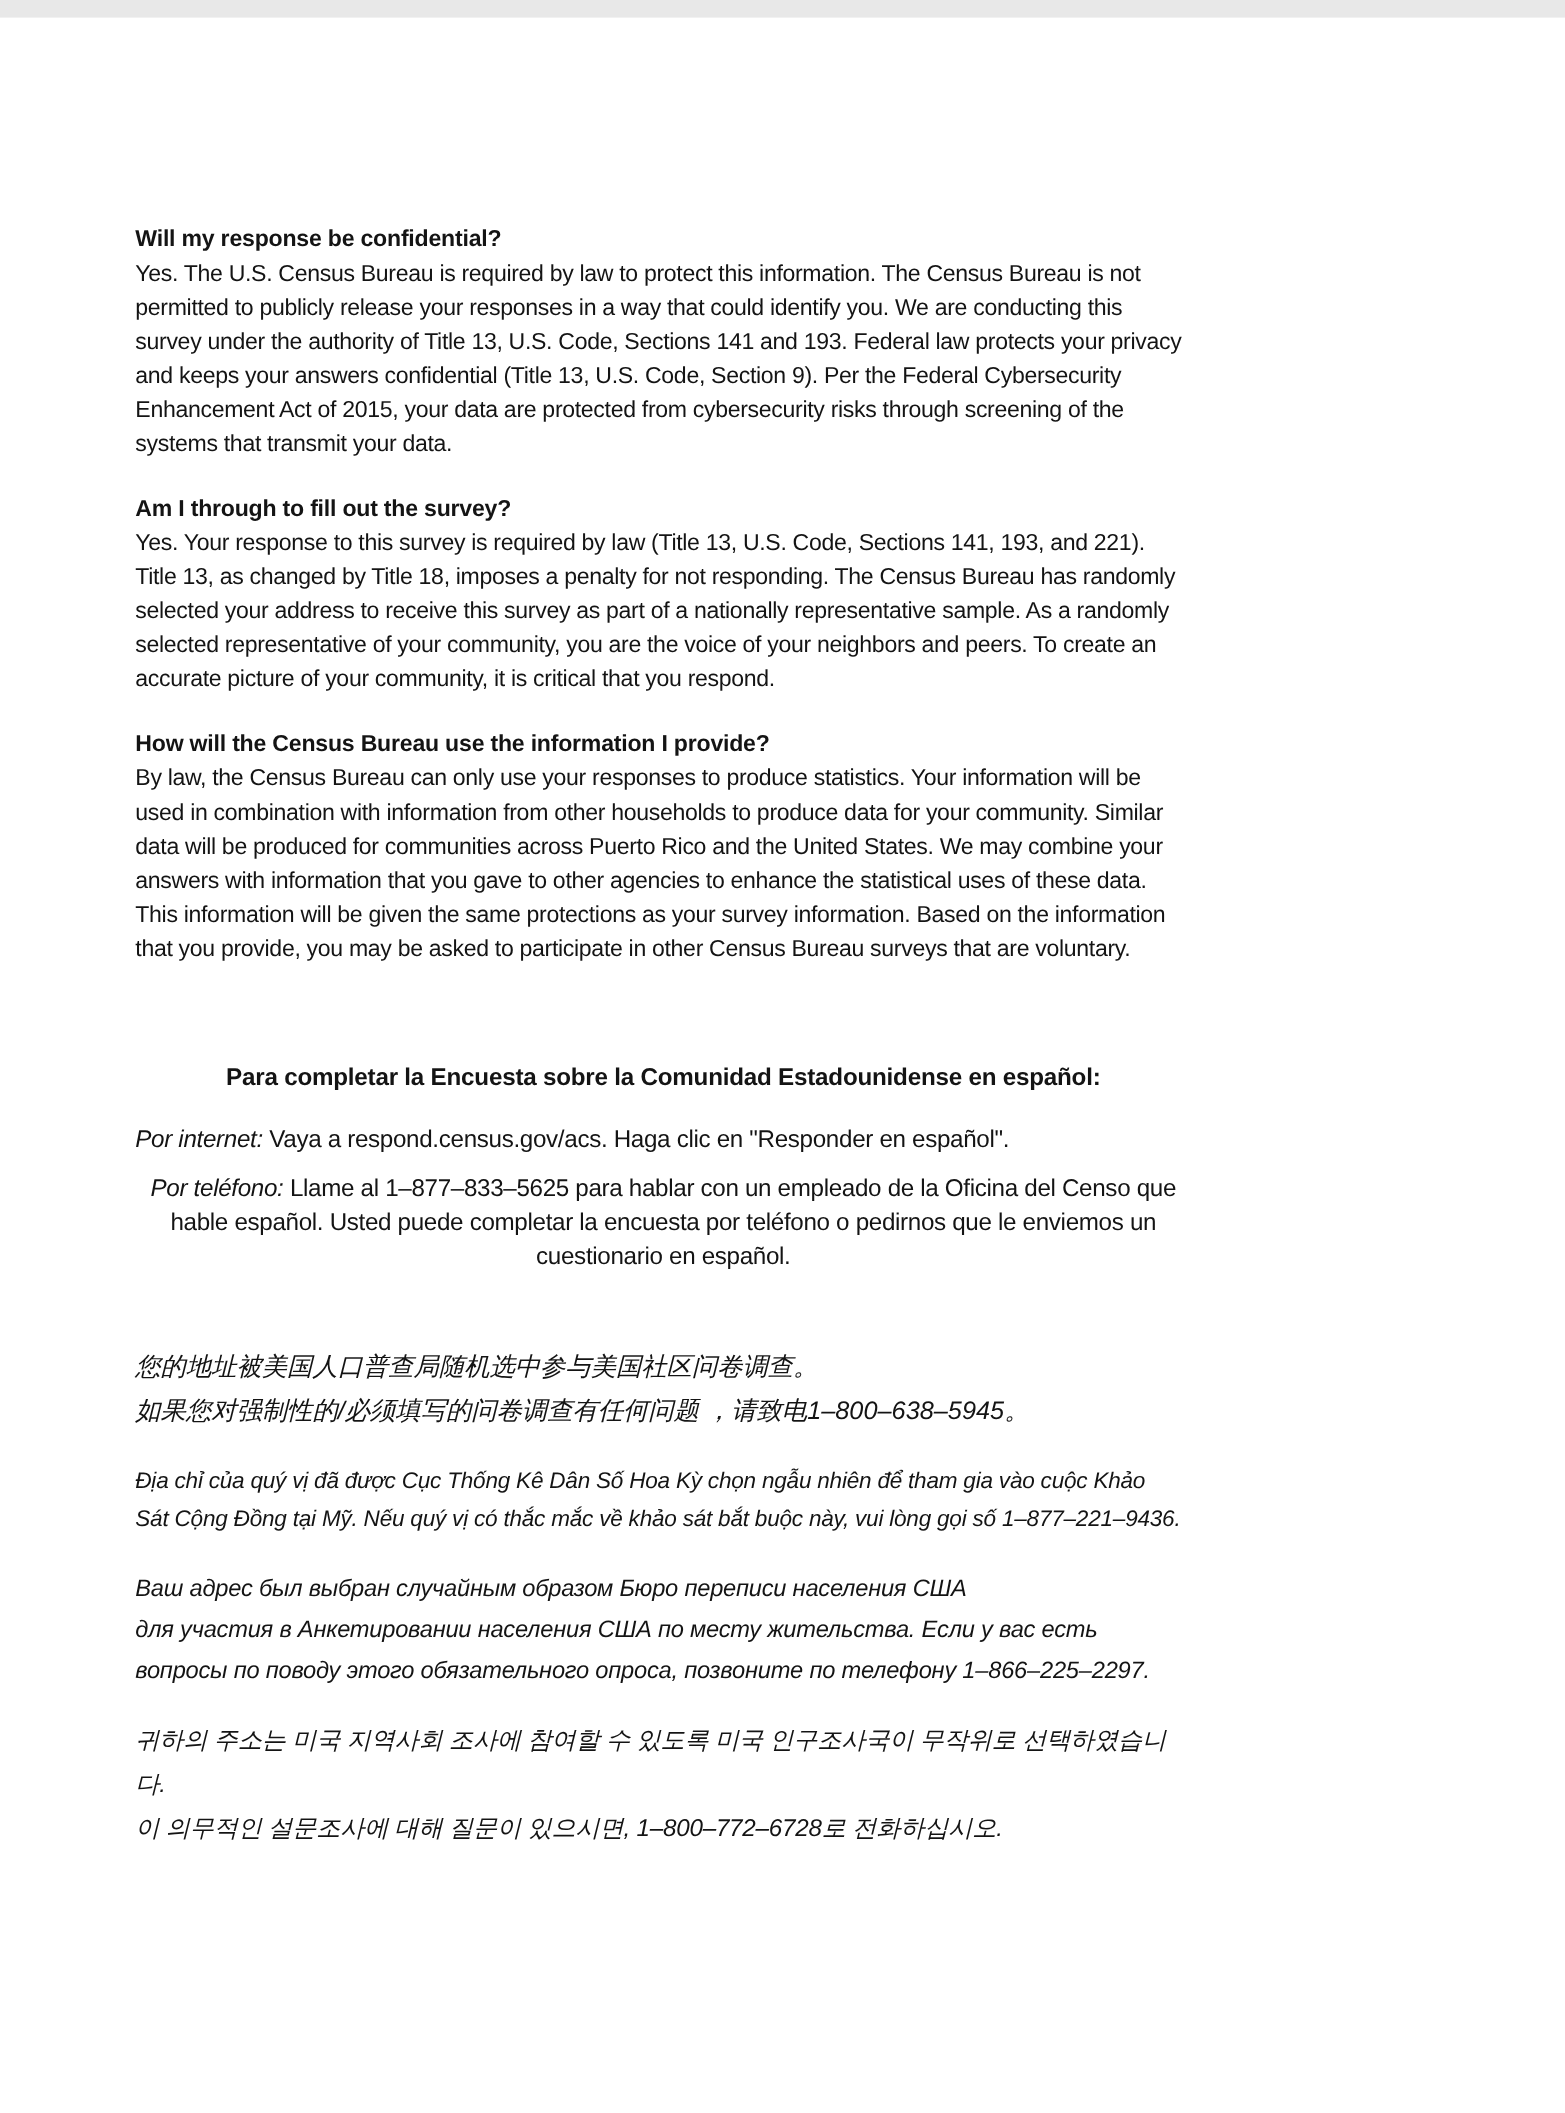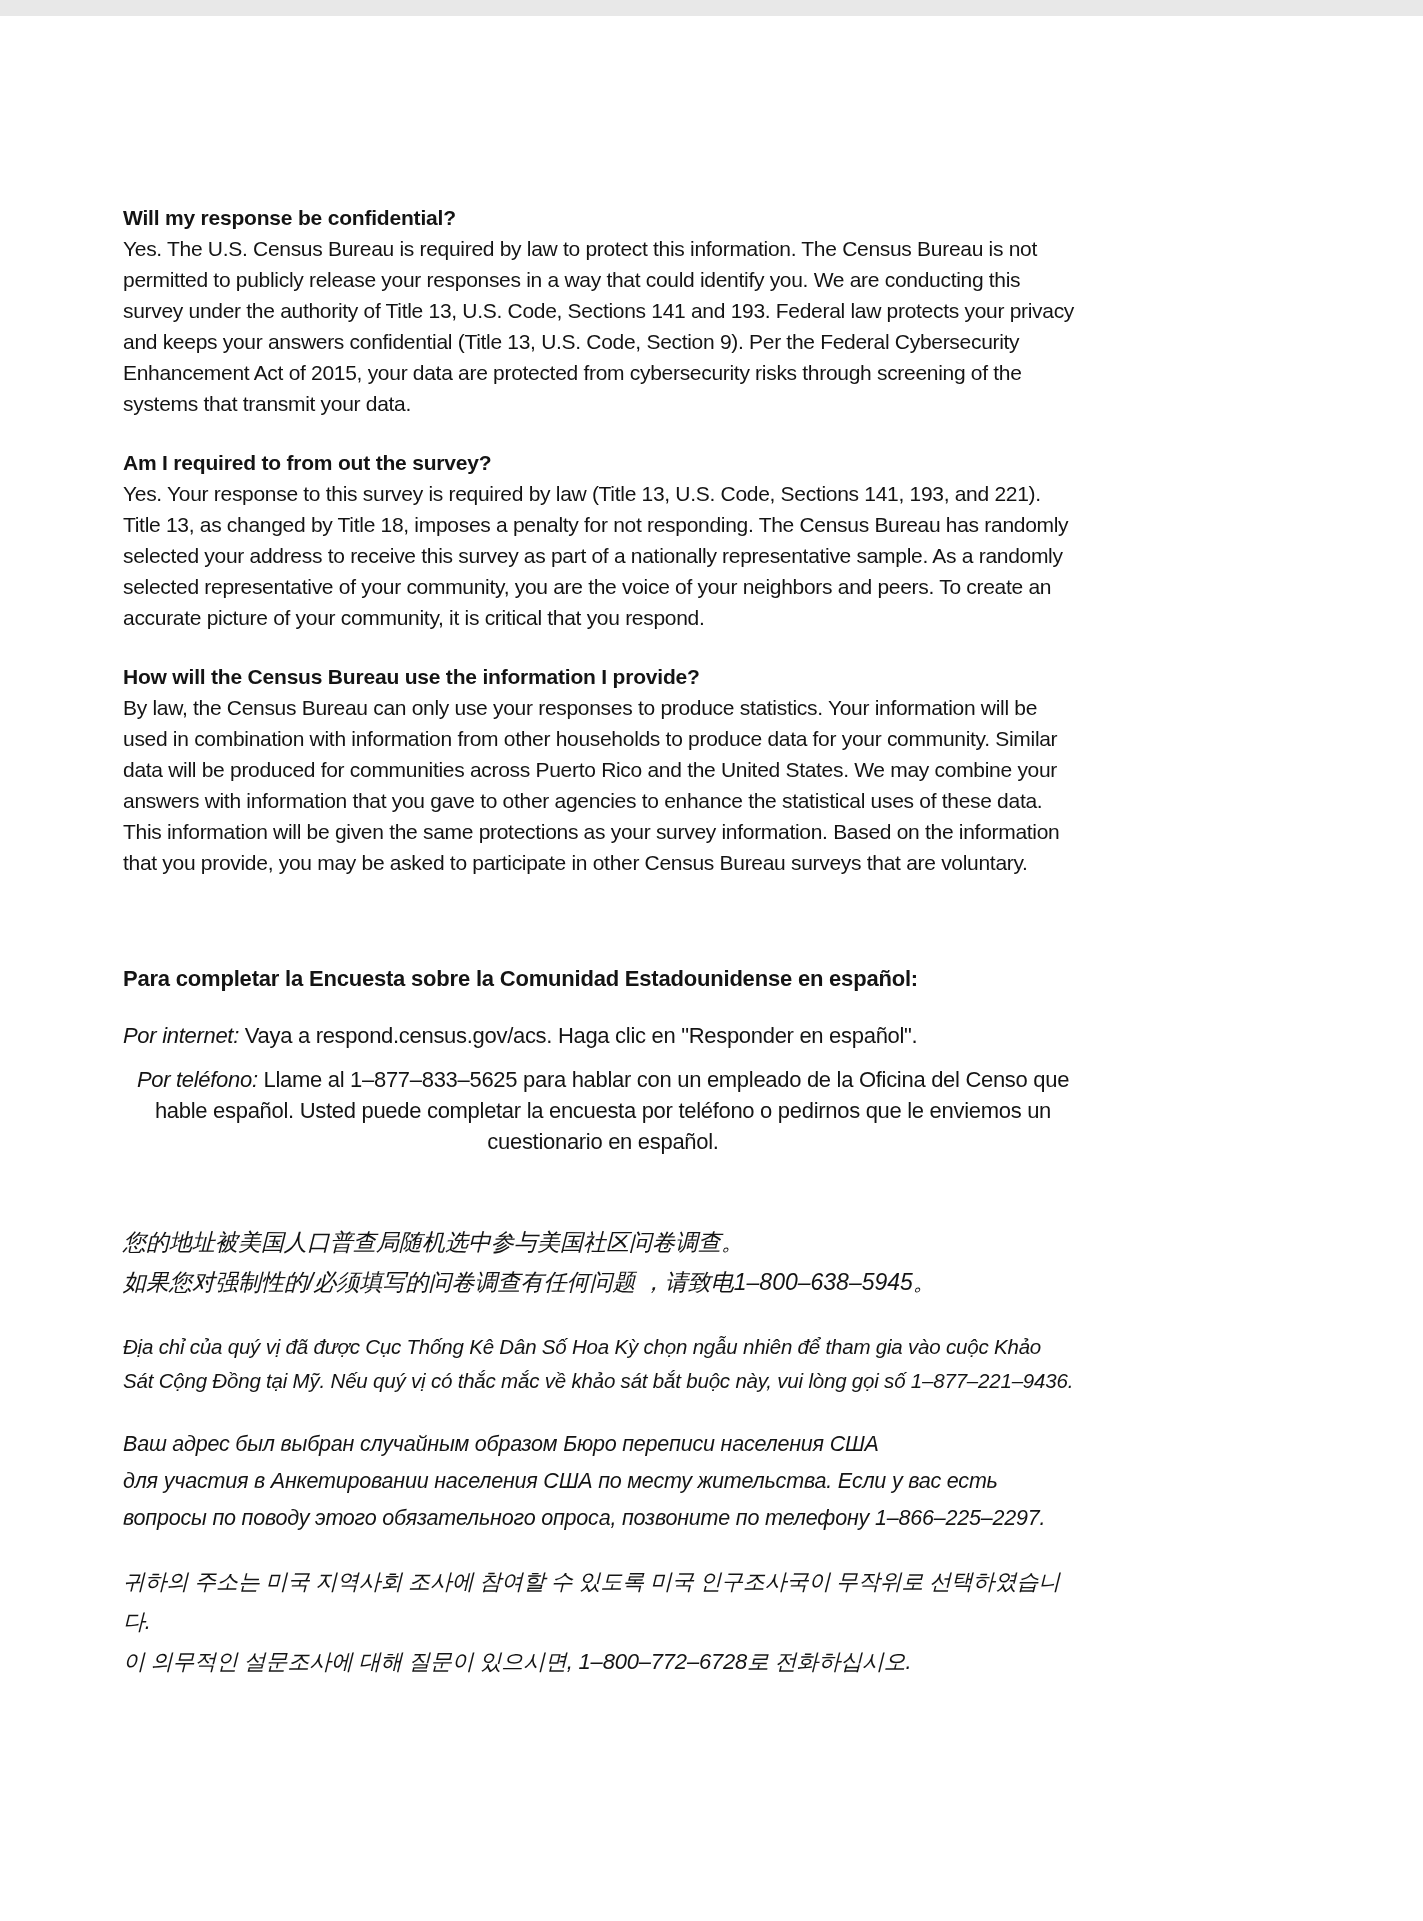--- a/index.html
+++ b/index.html
@@ -41,20 +41,21 @@
   .faq-section + .faq-section { margin-top: 28px; }
 
   
   .spanish-section { margin-top: 85px; }
   .spanish-heading {
     font-size: 22px;
     line-height: 31px;
     font-weight: bold;
     margin: 0;
     letter-spacing: -0.2px;
+    text-align: center;
   }
   .spanish-par {
     font-size: 22px;
     line-height: 31px;
     margin: 0;
     letter-spacing: -0.3px;
   }
   .spanish-par.internet { margin-top: 26px; }
   .spanish-par.phone { margin-top: 13px; text-align: center; }
   .label-italic { font-style: italic; }
@@ -91,21 +92,21 @@
 
 <div class="page">
   <div class="content">
 
     <section class="faq-section">
       <h3 class="faq-heading">Will my response be confidential?</h3>
       <p class="faq-body">Yes. The U.S. Census Bureau is required by law to protect this information. The Census Bureau is not permitted to publicly release your responses in a way that could identify you. We are conducting this survey under the authority of Title 13, U.S. Code, Sections 141 and 193. Federal law protects your privacy and keeps your answers confidential (Title 13, U.S. Code, Section 9). Per the Federal Cybersecurity Enhancement Act of 2015, your data are protected from cybersecurity risks through screening of the systems that transmit your data.</p>
     </section>
 
     <section class="faq-section">
-      <h3 class="faq-heading">Am I required to from out the survey?</h3>
+      <h3 class="faq-heading">Am I through to fill out the survey?</h3>
       <p class="faq-body">Yes. Your response to this survey is required by law (Title 13, U.S. Code, Sections 141, 193, and 221). Title 13, as changed by Title 18, imposes a penalty for not responding. The Census Bureau has randomly selected your address to receive this survey as part of a nationally representative sample. As a randomly selected representative of your community, you are the voice of your neighbors and peers. To create an accurate picture of your community, it is critical that you respond.</p>
     </section>
 
     <section class="faq-section">
       <h3 class="faq-heading">How will the Census Bureau use the information I provide?</h3>
       <p class="faq-body">By law, the Census Bureau can only use your responses to produce statistics. Your information will be used in combination with information from other households to produce data for your community. Similar data will be produced for communities across Puerto Rico and the United States. We may combine your answers with information that you gave to other agencies to enhance the statistical uses of these data. This information will be given the same protections as your survey information. Based on the information that you provide, you may be asked to participate in other Census Bureau surveys that are voluntary.</p>
     </section>
 
     <section class="spanish-section">
       <h3 class="spanish-heading">Para completar la Encuesta sobre la Comunidad Estadounidense en español:</h3>

